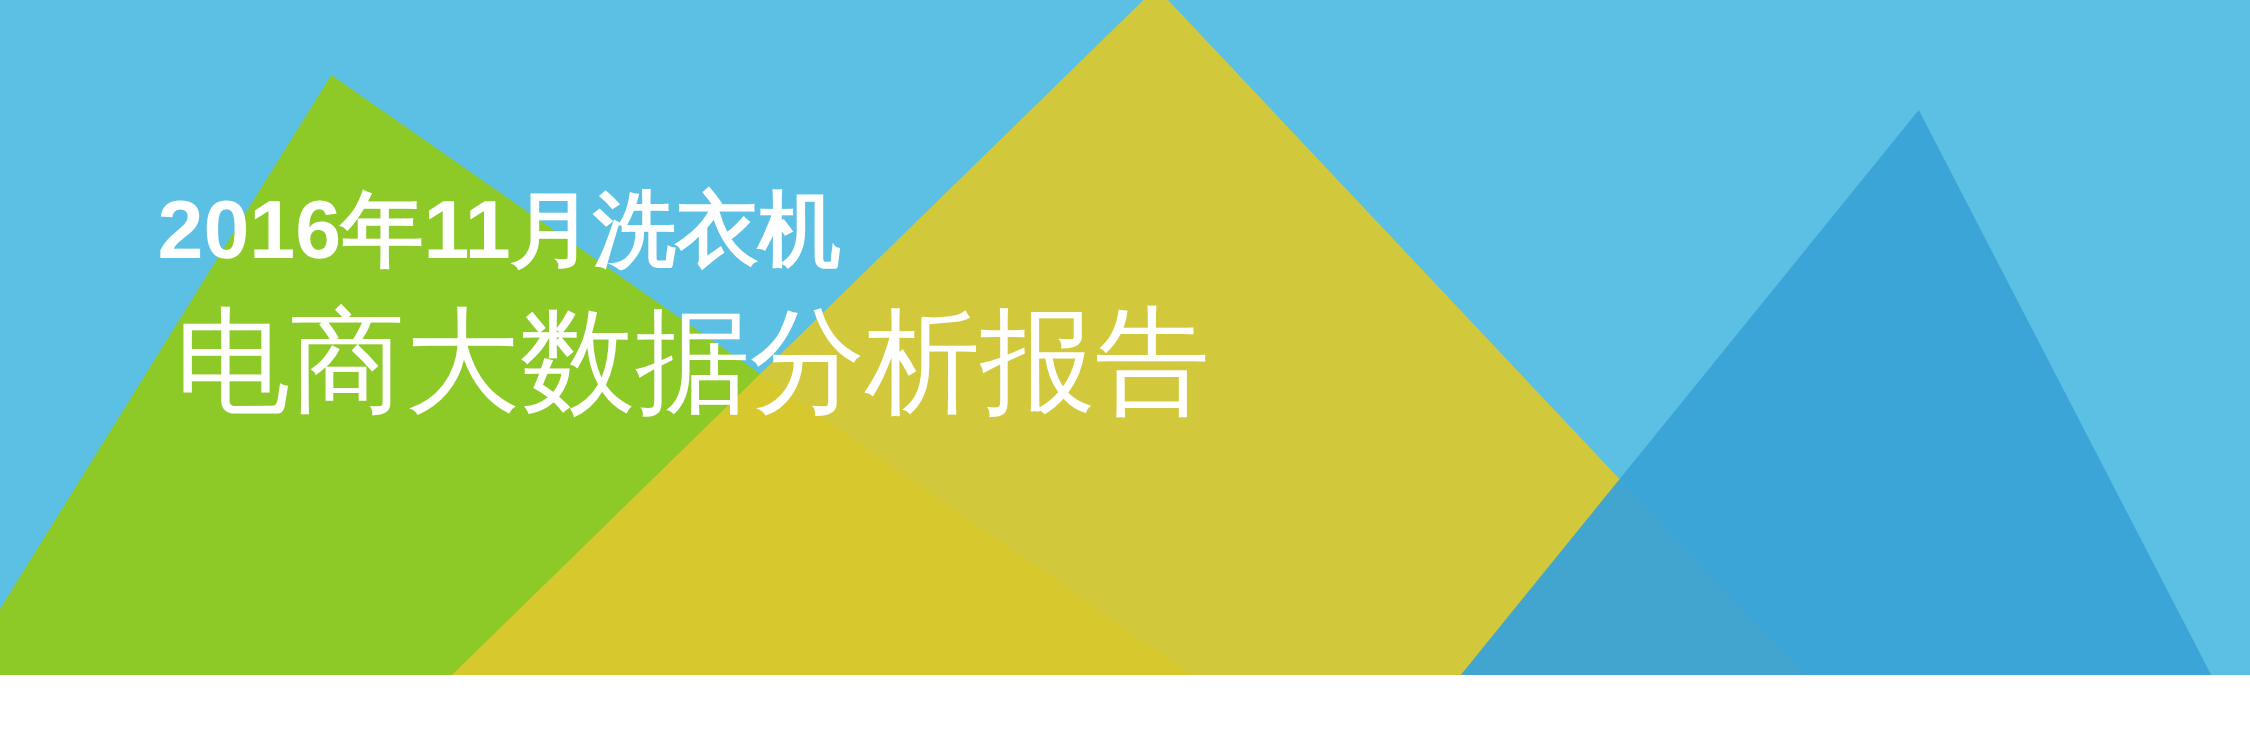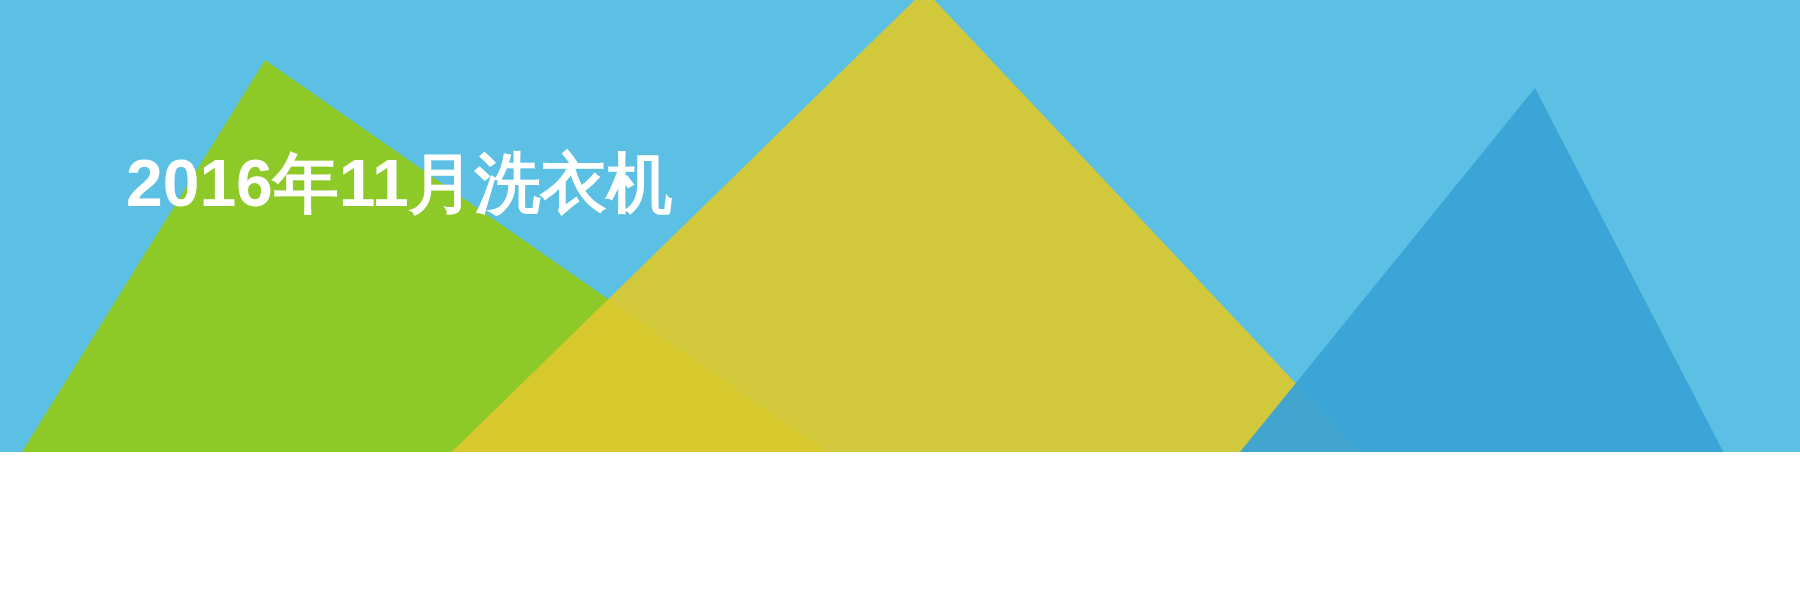--- a/index.html
+++ b/index.html
@@ -4,21 +4,21 @@
 <title>Report Cover</title>
 <style>
   html, body {
     margin: 0;
     padding: 0;
     background: #ffffff;
   }
   #cover {
     position: relative;
     width: 1800px;
-    height: 452px;
+    height: 540px;
     overflow: hidden;
     font-family: "Liberation Sans", "DejaVu Sans", sans-serif;
   }
   #bg-svg {
     position: absolute;
     top: 0;
     left: 0;
     width: 1800px;
     height: 600px;
     display: block;
@@ -62,15 +62,16 @@
 
     <polygon points="265,60 -70,600 1040,600" fill="#8DC927"></polygon>
 
     <polygon opacity="0.93" points="925,-10 300,600 1500,600" fill="#DBC82E"></polygon>
 
     <polygon opacity="0.96" points="1535,88 1120,600 1800,600" fill="#3BA3D6"></polygon>
   </svg>
 
   <div id="title-block">
     <div class="title-line" id="title-line-1" style="color: rgb(255, 255, 255);">2016年11月洗衣机</div>
+    <div class="title-line" id="title-line-2" style="color: rgb(255, 255, 255);">电商大数据分析报告</div>
   </div>
 
 </div>
 
 </body></html>

